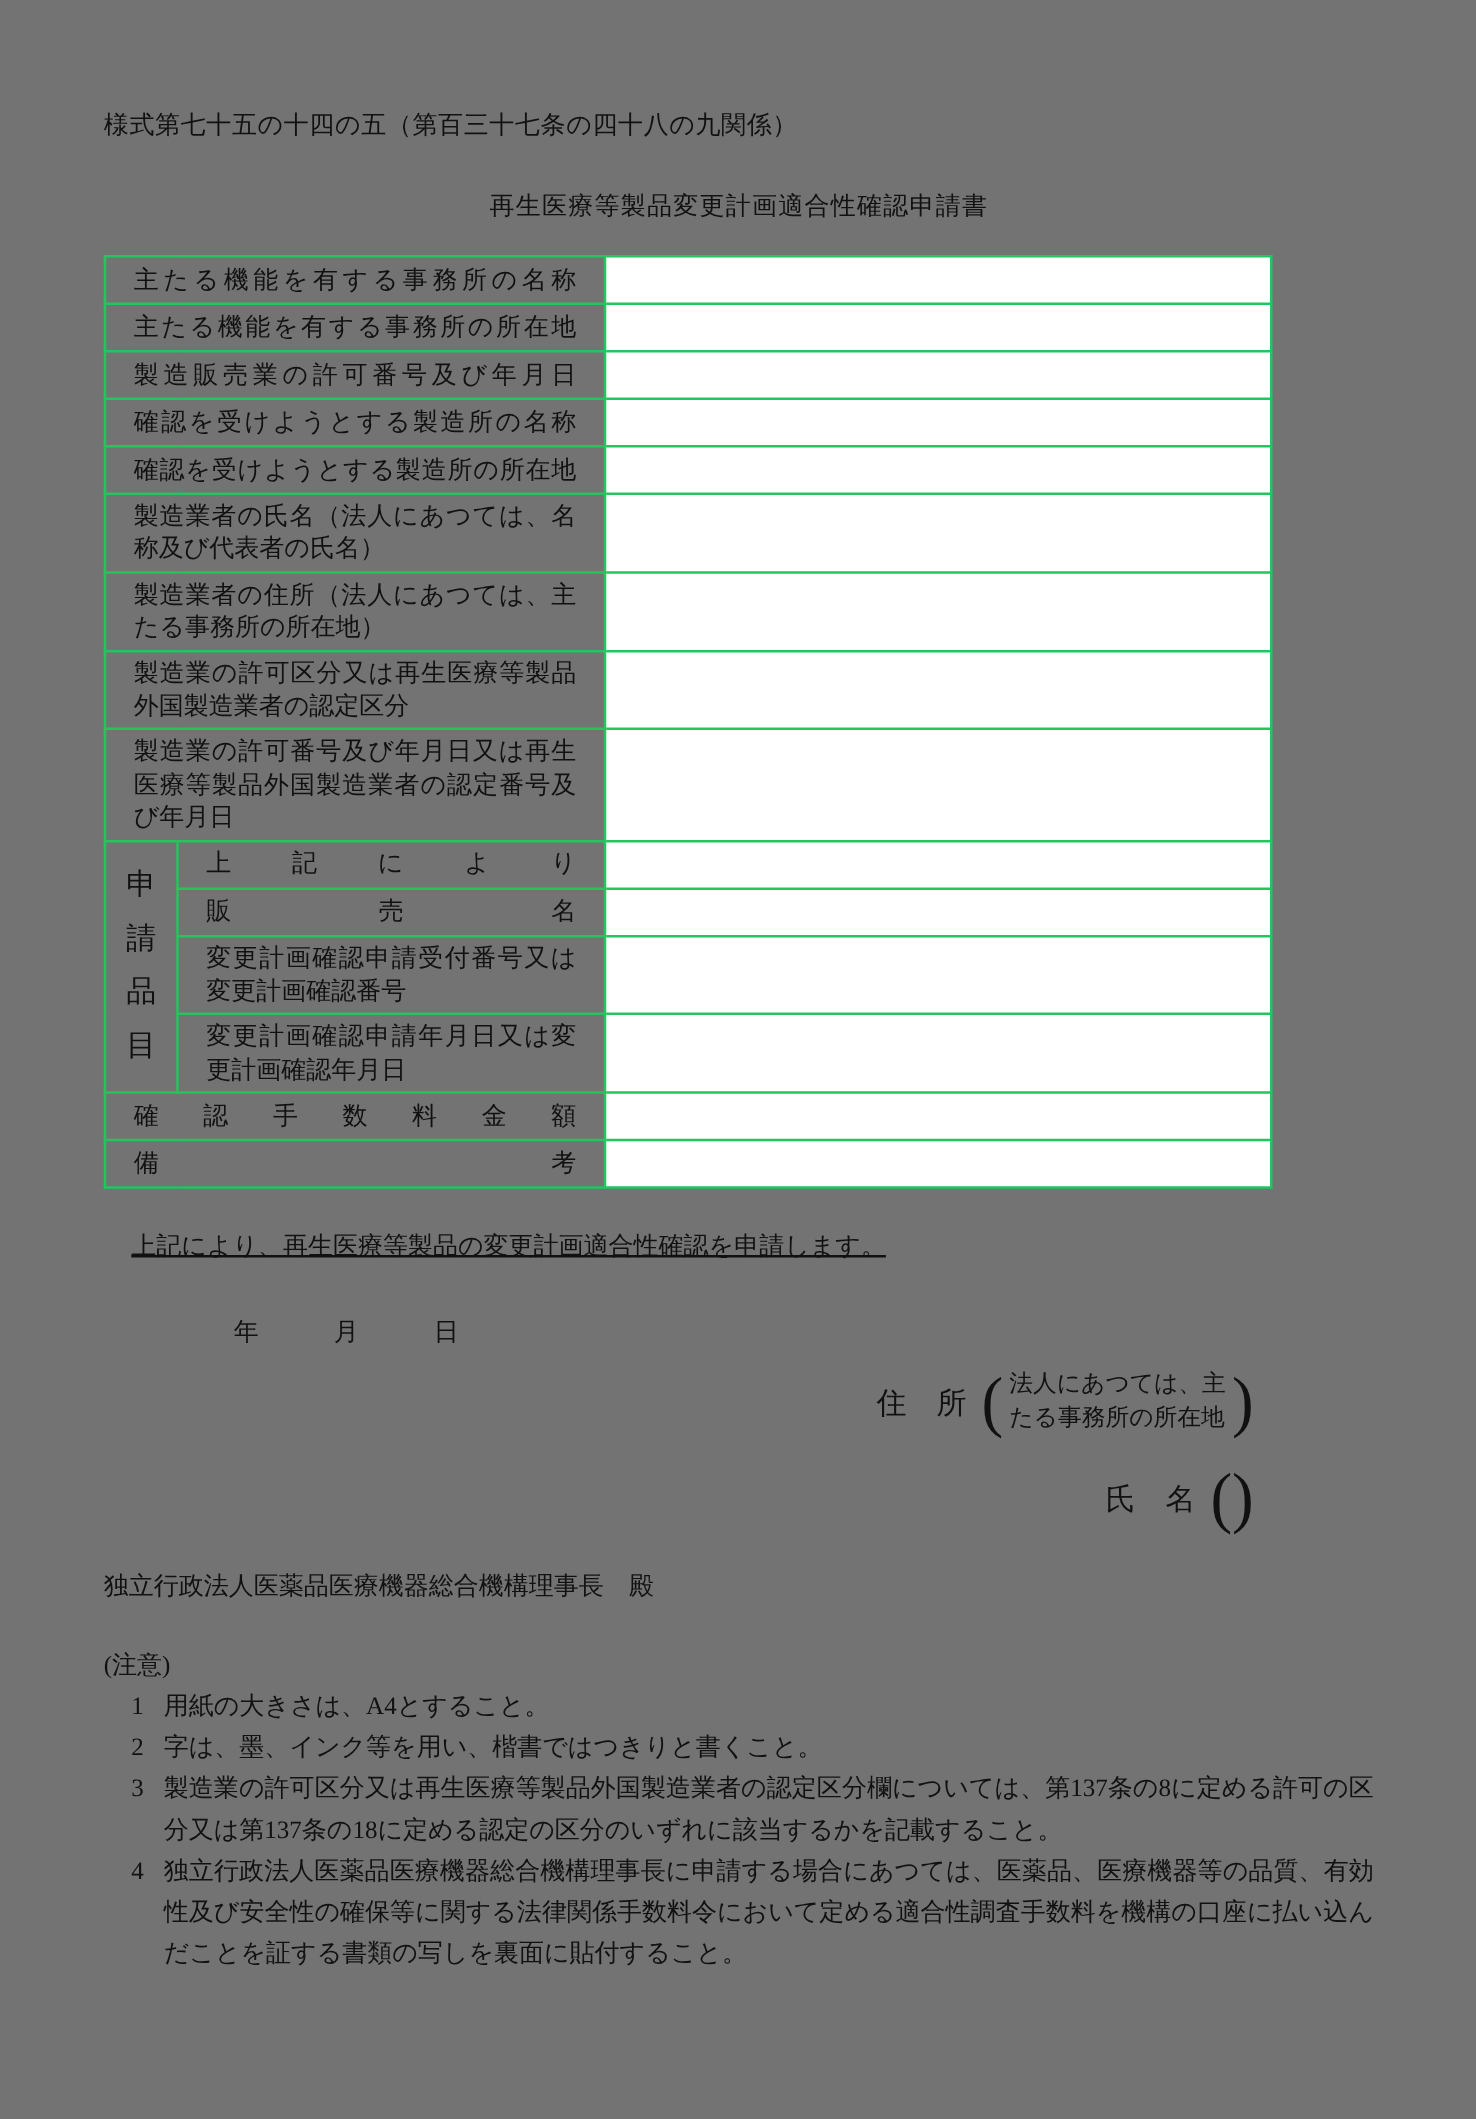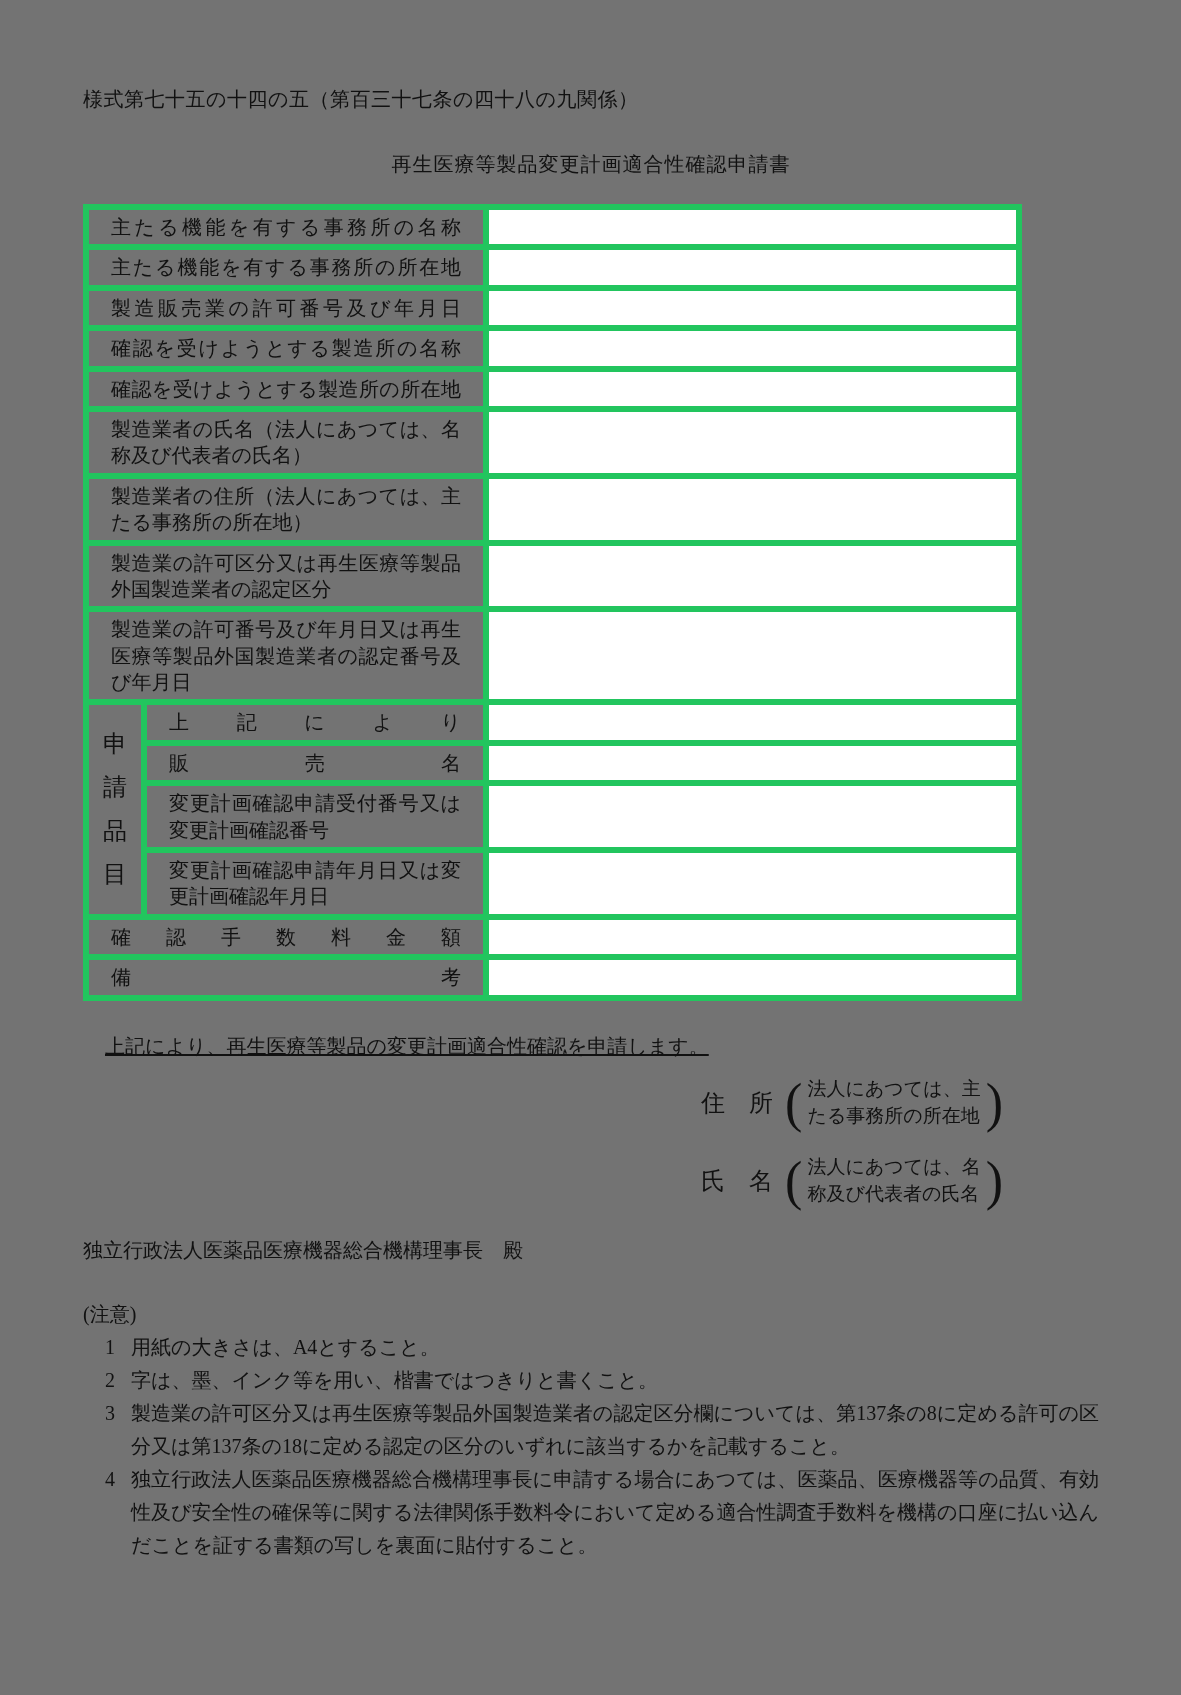--- a/index.html
+++ b/index.html
@@ -30,21 +30,21 @@
   table.form-table {
     border-collapse: collapse;
     table-layout: fixed;
     width: 933px;
     margin-top: 26px;
   }
   .form-table col.c-group { width: 58px; }
   .form-table col.c-label { width: 342px; }
   .form-table col.c-value { width: 533px; }
   .form-table td {
-    border: 6px solid #22c55e;
+    border: 2px solid #22c55e;
     font-size: 20px;
     line-height: 1.32;
     padding: 4px 22px 4px 22px;
     vertical-align: middle;
     margin-top: 16px;
   }
   .form-table tr.h1 { height: 38px; }
   .form-table tr.h2 { height: 58px; }
   .form-table tr.h3 { height: 80px; }
   td.lbl.dist { text-align: justify; text-align-last: justify; }
@@ -194,38 +194,35 @@
       </tr>
       <tr class="h1">
         <td colspan="2" class="lbl dist">備考</td>
         <td class="val"></td>
       </tr>
     </tbody>
   </table>
 
   <p class="declaration">上記により、再生医療等製品の変更計画適合性確認を申請します。</p>
 
+  <p class="date-line">年　　　月　　　日</p>
 
   <div class="sig-row addr">
     <span class="sig-label">住　所</span>
     <span class="bigparen">(</span>
     <span class="paren-lines">
       <span>法人にあつては、主</span><br>
       <span>たる事務所の所在地</span>
     </span>
     <span class="bigparen">)</span>
   </div>
 
   <div class="sig-row name">
     <span class="sig-label">氏　名</span>
     <span class="bigparen">(</span>
-    <span class="paren-lines">
-      <span>法人にあつては、名</span><br>
-      <span>称及び代表者の氏名</span>
-    </span>
     <span class="bigparen">)</span>
   </div>
 
   <p class="recipient">独立行政法人医薬品医療機器総合機構理事長　殿</p>
 
   <p class="notes-title">(注意)</p>
 
   <div class="notes">
     <div class="note">
       <span class="note-num">1</span>

